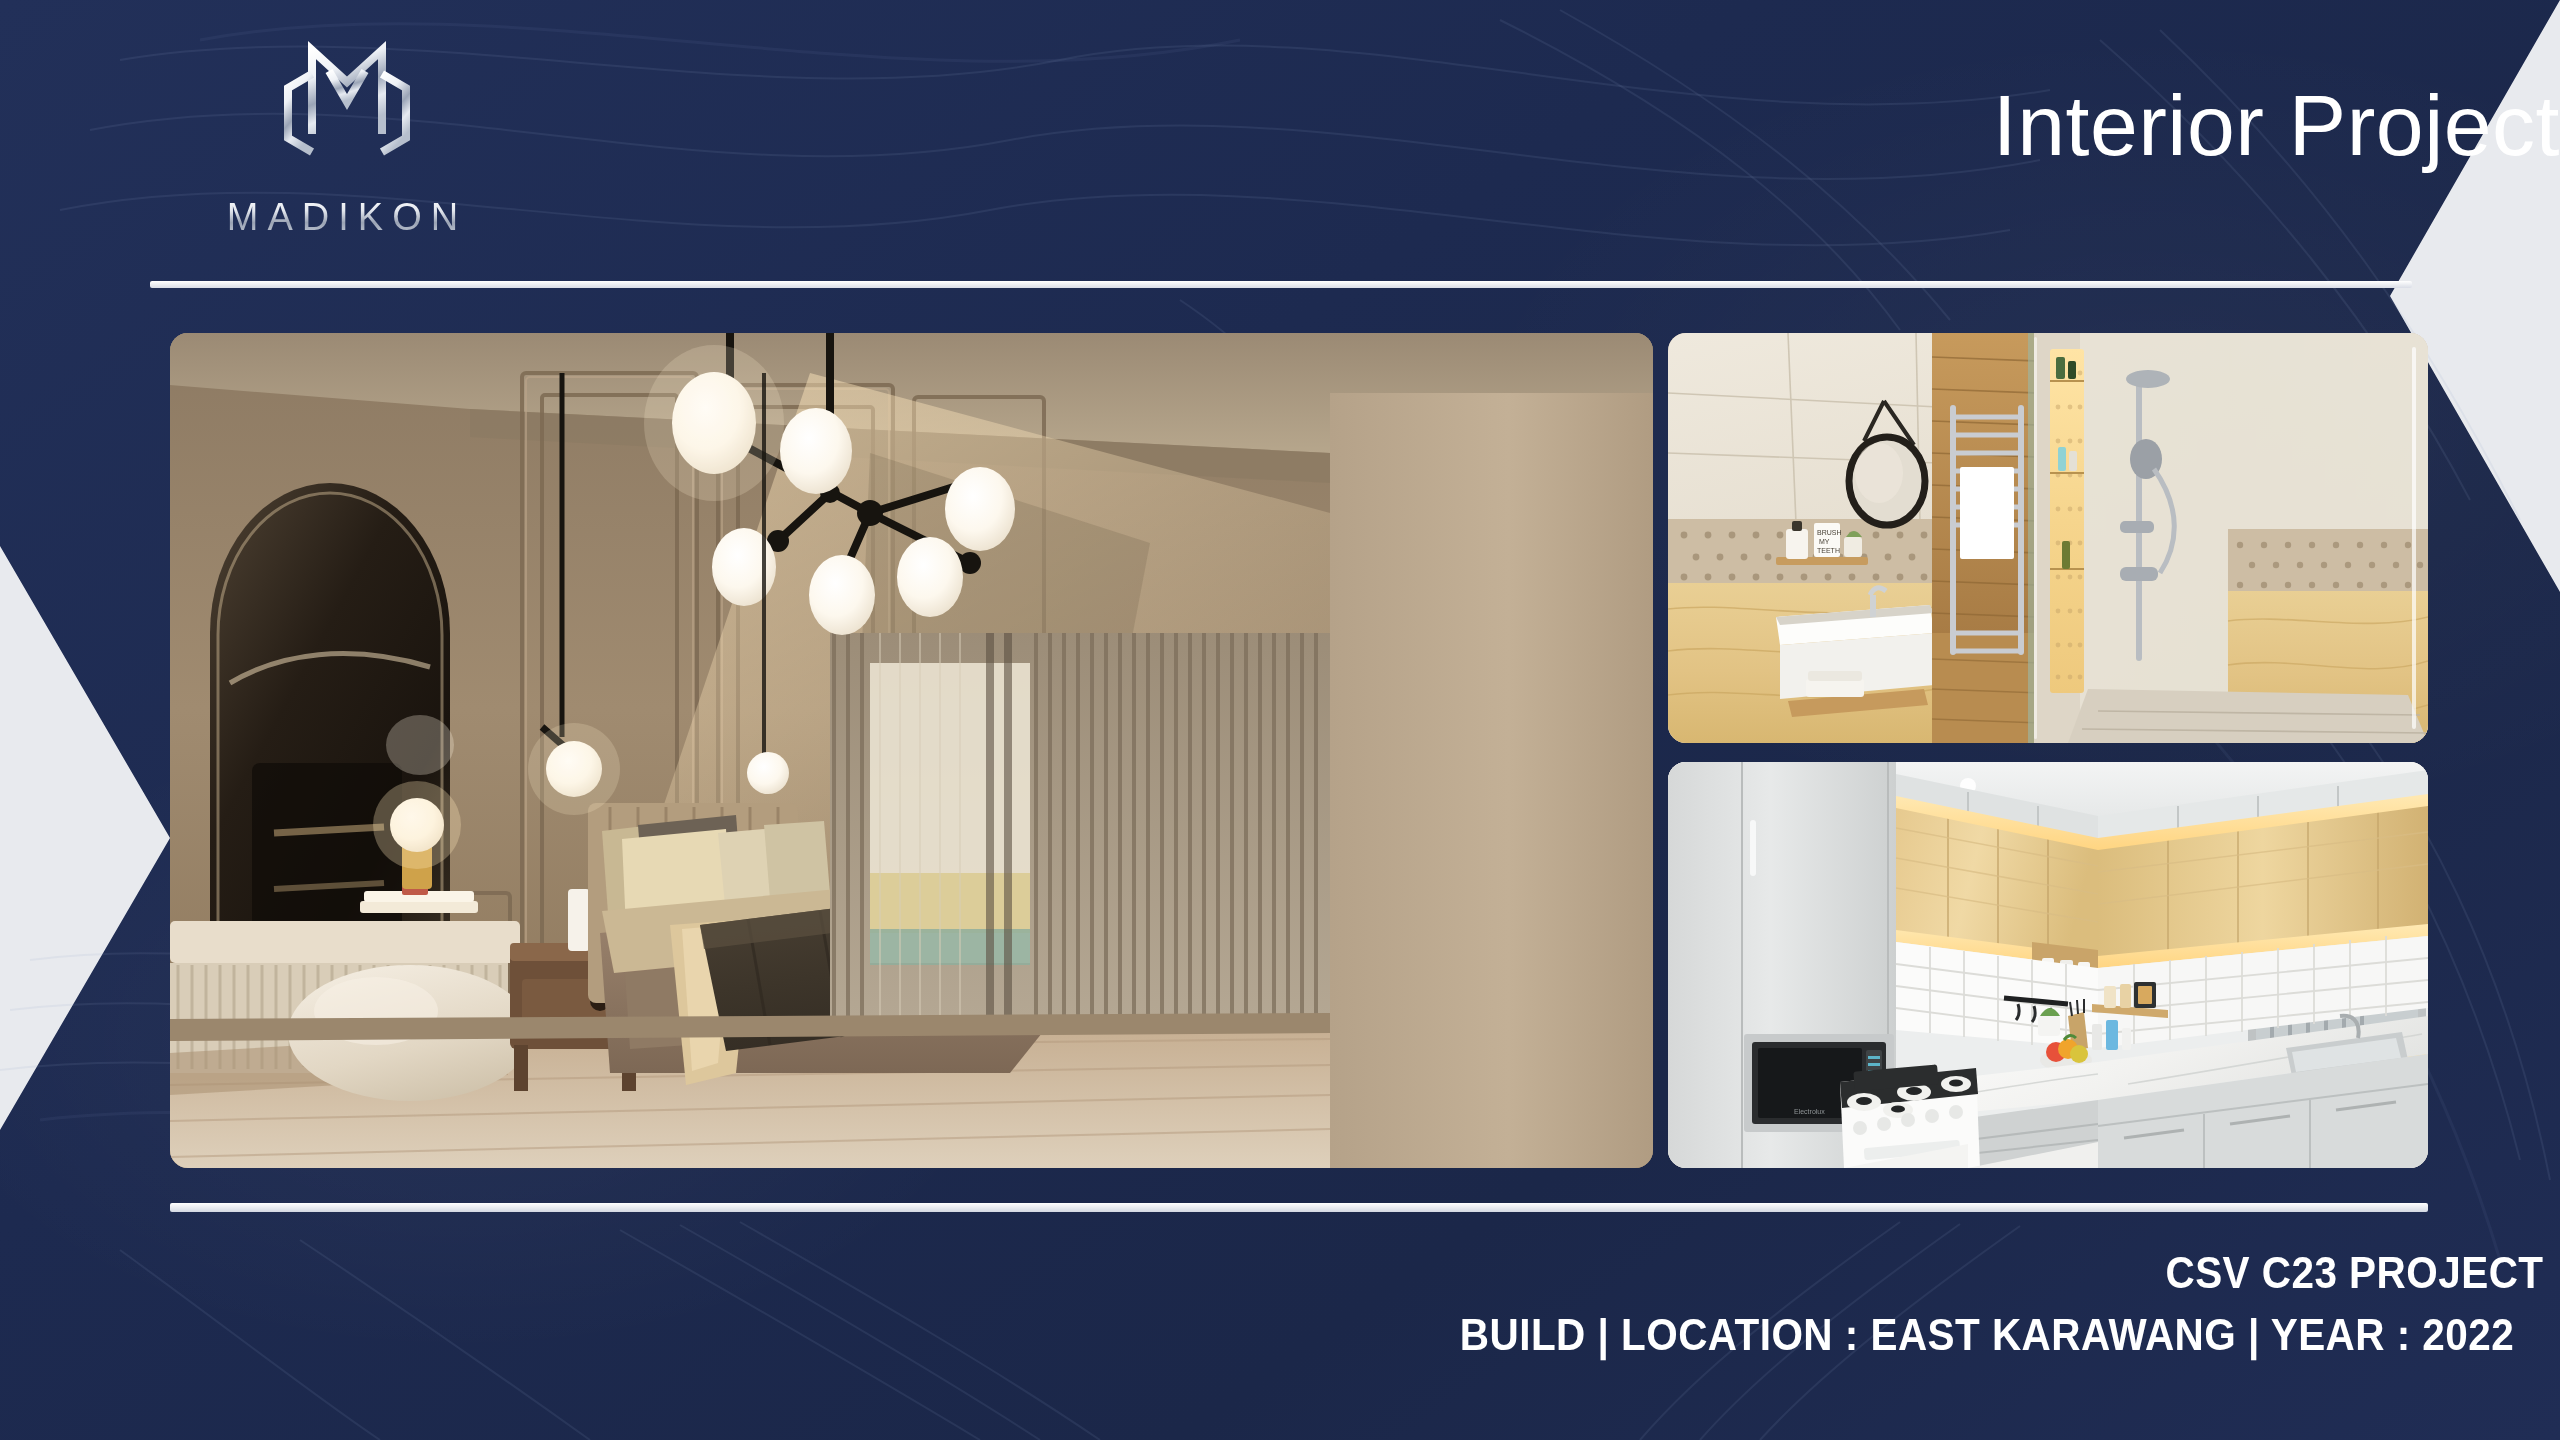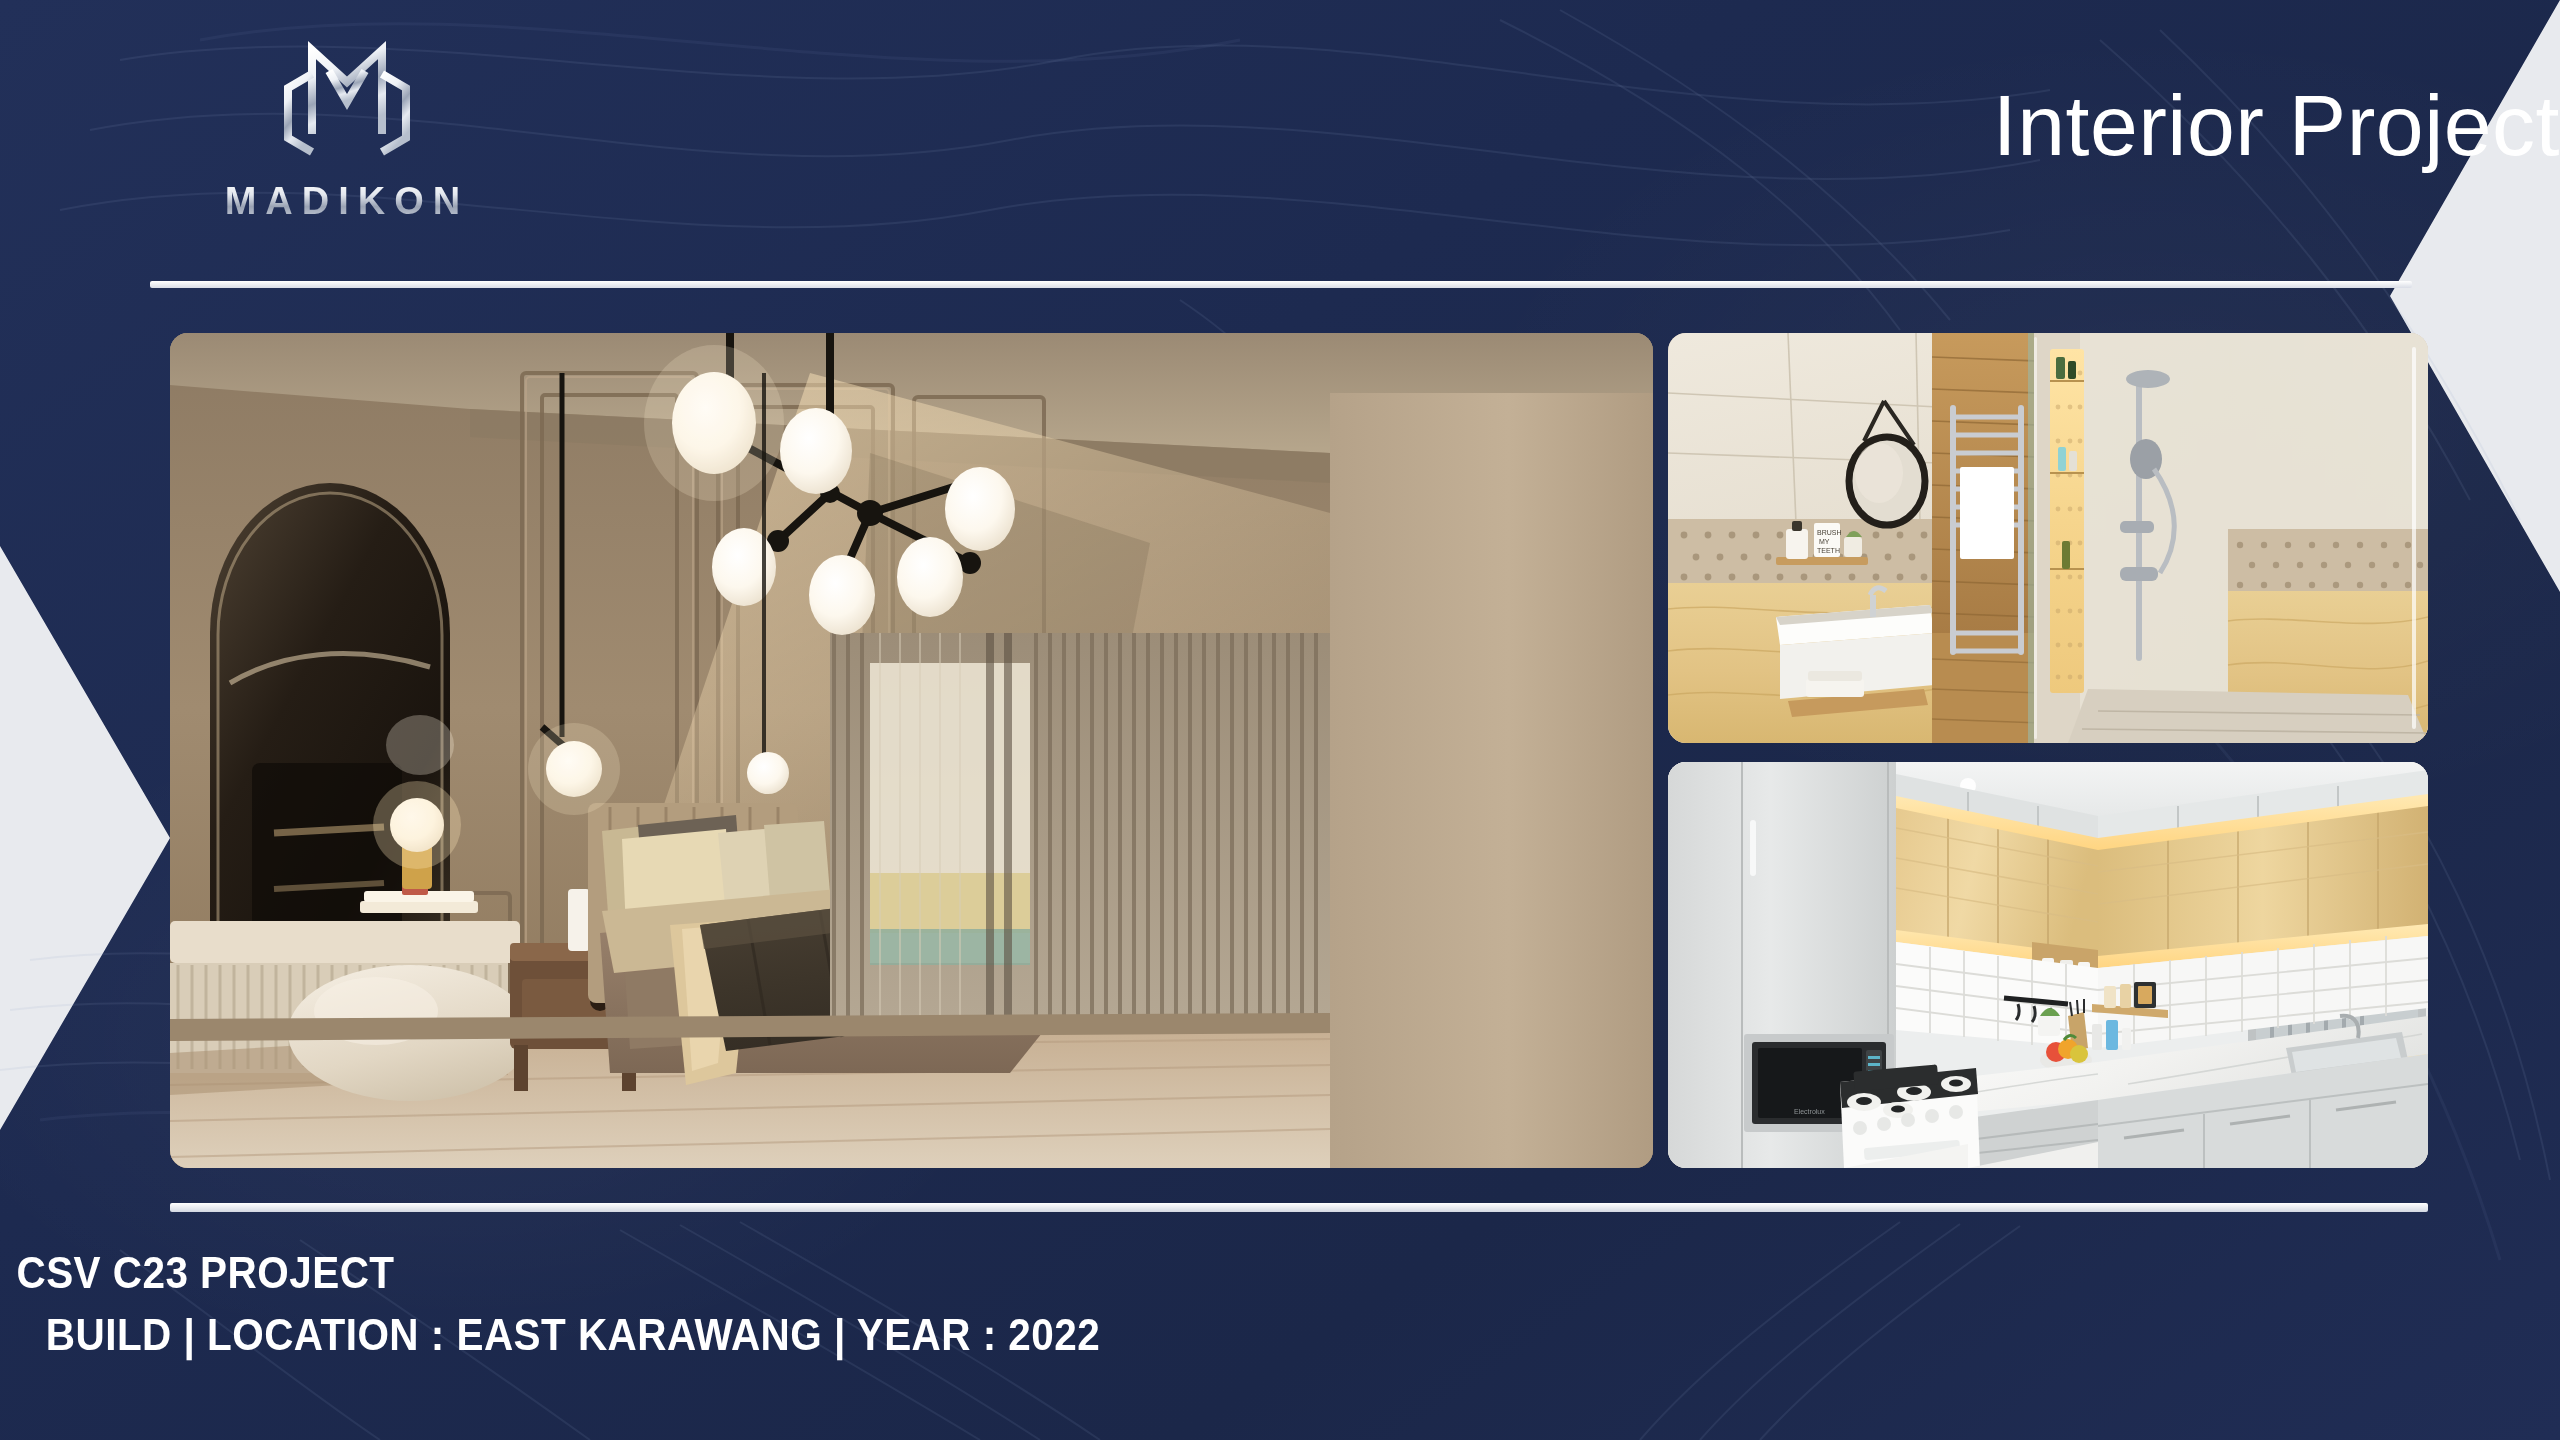--- a/index.html
+++ b/index.html
@@ -47,21 +47,21 @@
     border-radius:2px;
   }
 
   
   #logo-block{
     position:absolute; left:222px; top:26px; width:250px; height:230px;
     display:flex; flex-direction:column; align-items:center; justify-content:flex-start;
   }
   #logo-mark{ width:150px; height:150px; }
   #logo-word{
-    margin-top:4px; font-size:38px; font-weight:700; letter-spacing:9px;
+    margin-top:20px; font-size:38px; font-weight:400; letter-spacing:9px;
     background:linear-gradient(180deg,#ffffff 0%,#e3e7ee 34%,#9aa3b4 62%,#cfd5e0 100%);
     -webkit-background-clip:text; background-clip:text; color:transparent;
     -webkit-text-fill-color:transparent;
   }
   #slide-title{
     position:absolute; left:0; right:0; top:76px; text-align:right;
     font-size:86px; font-weight:400; color:#ffffff; letter-spacing:.5px;
     font-family:"Liberation Sans", sans-serif;
   }
 
@@ -71,21 +71,21 @@
     position:absolute; border-radius:18px; overflow:hidden;
     background:#b9a892;
   }
   #photo-main{ left:0; top:0; width:1483px; height:835px; }
   #photo-bath{ left:1498px; top:0; width:760px; height:410px; }
   #photo-kitchen{ left:1498px; top:429px; width:760px; height:406px; }
   .photo svg{ display:block; width:100%; height:100%; }
 
   
   #caption{
-    position:absolute; left:0; right:0; top:1248px; text-align:left;
+    position:absolute; left:0; right:0; top:1248px; text-align:right;
     color:#ffffff;
   }
   #caption-title{
     font-size:44px; font-weight:700; letter-spacing:.5px;
     font-family:"Liberation Sans", sans-serif;
     transform:scaleX(.92); display:inline-block;
   }
   #caption-sub{
     margin-top:12px; font-size:44px; font-weight:700; letter-spacing:.5px;
     font-family:"Liberation Sans", sans-serif;

